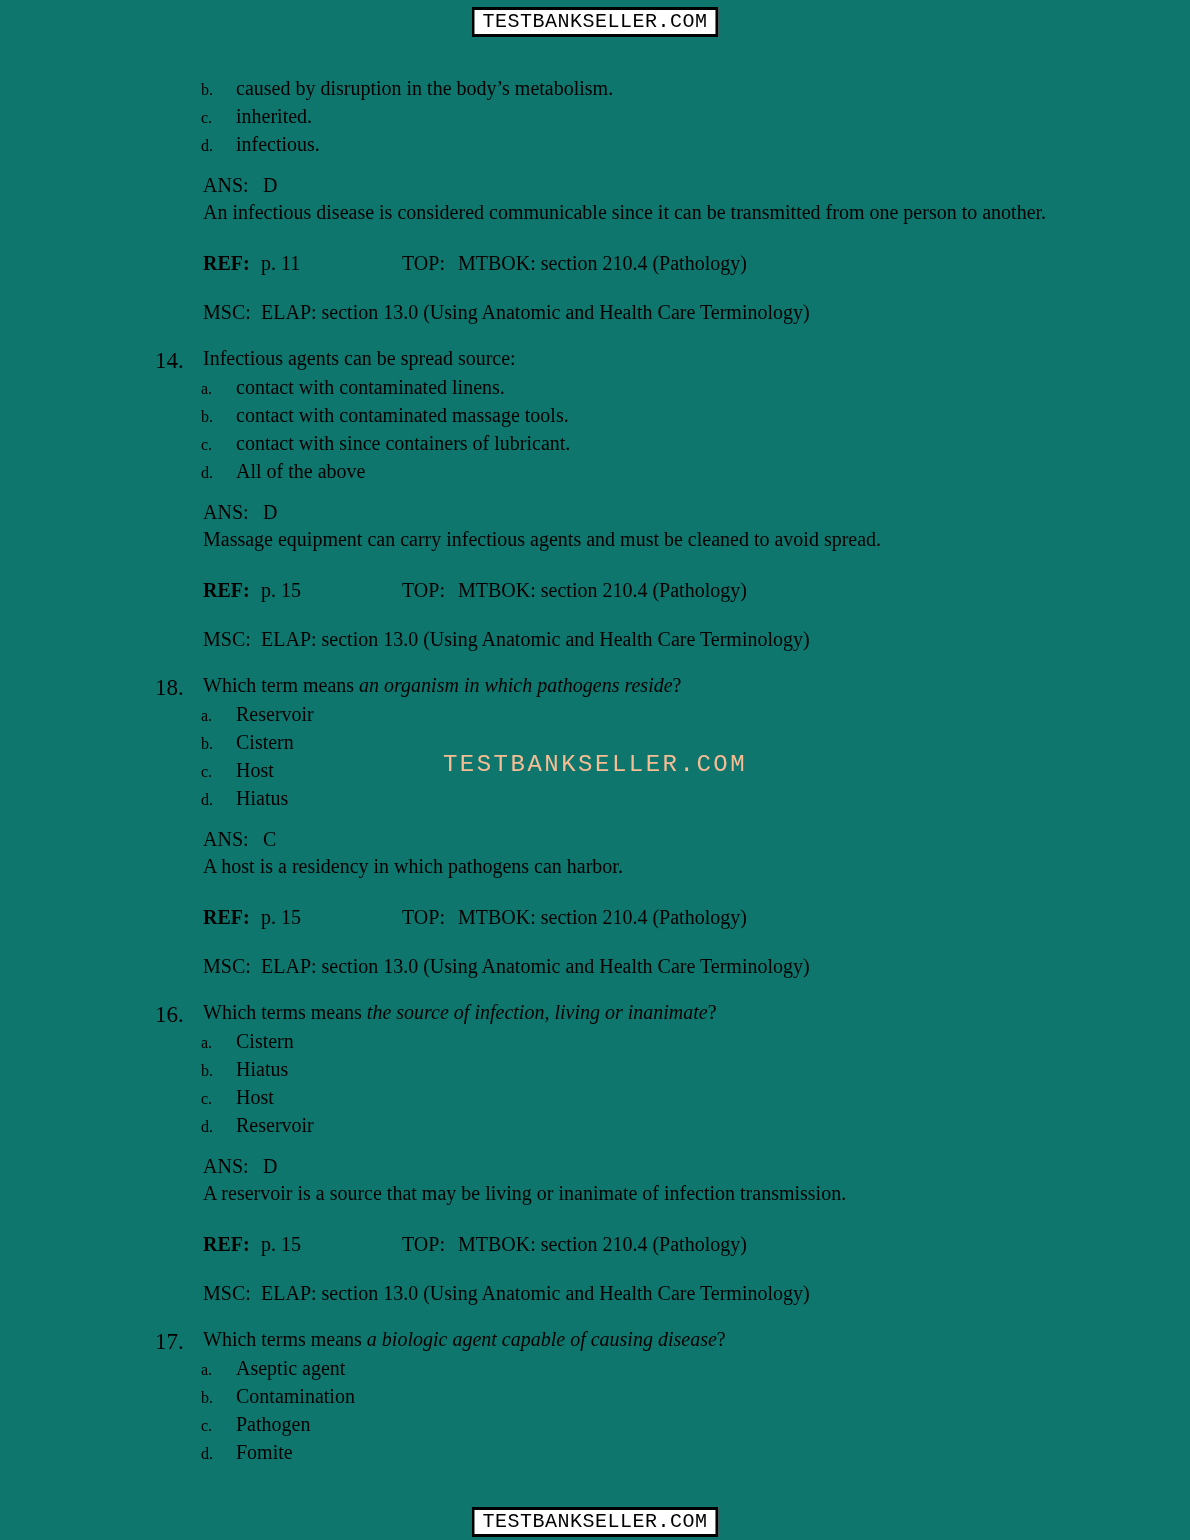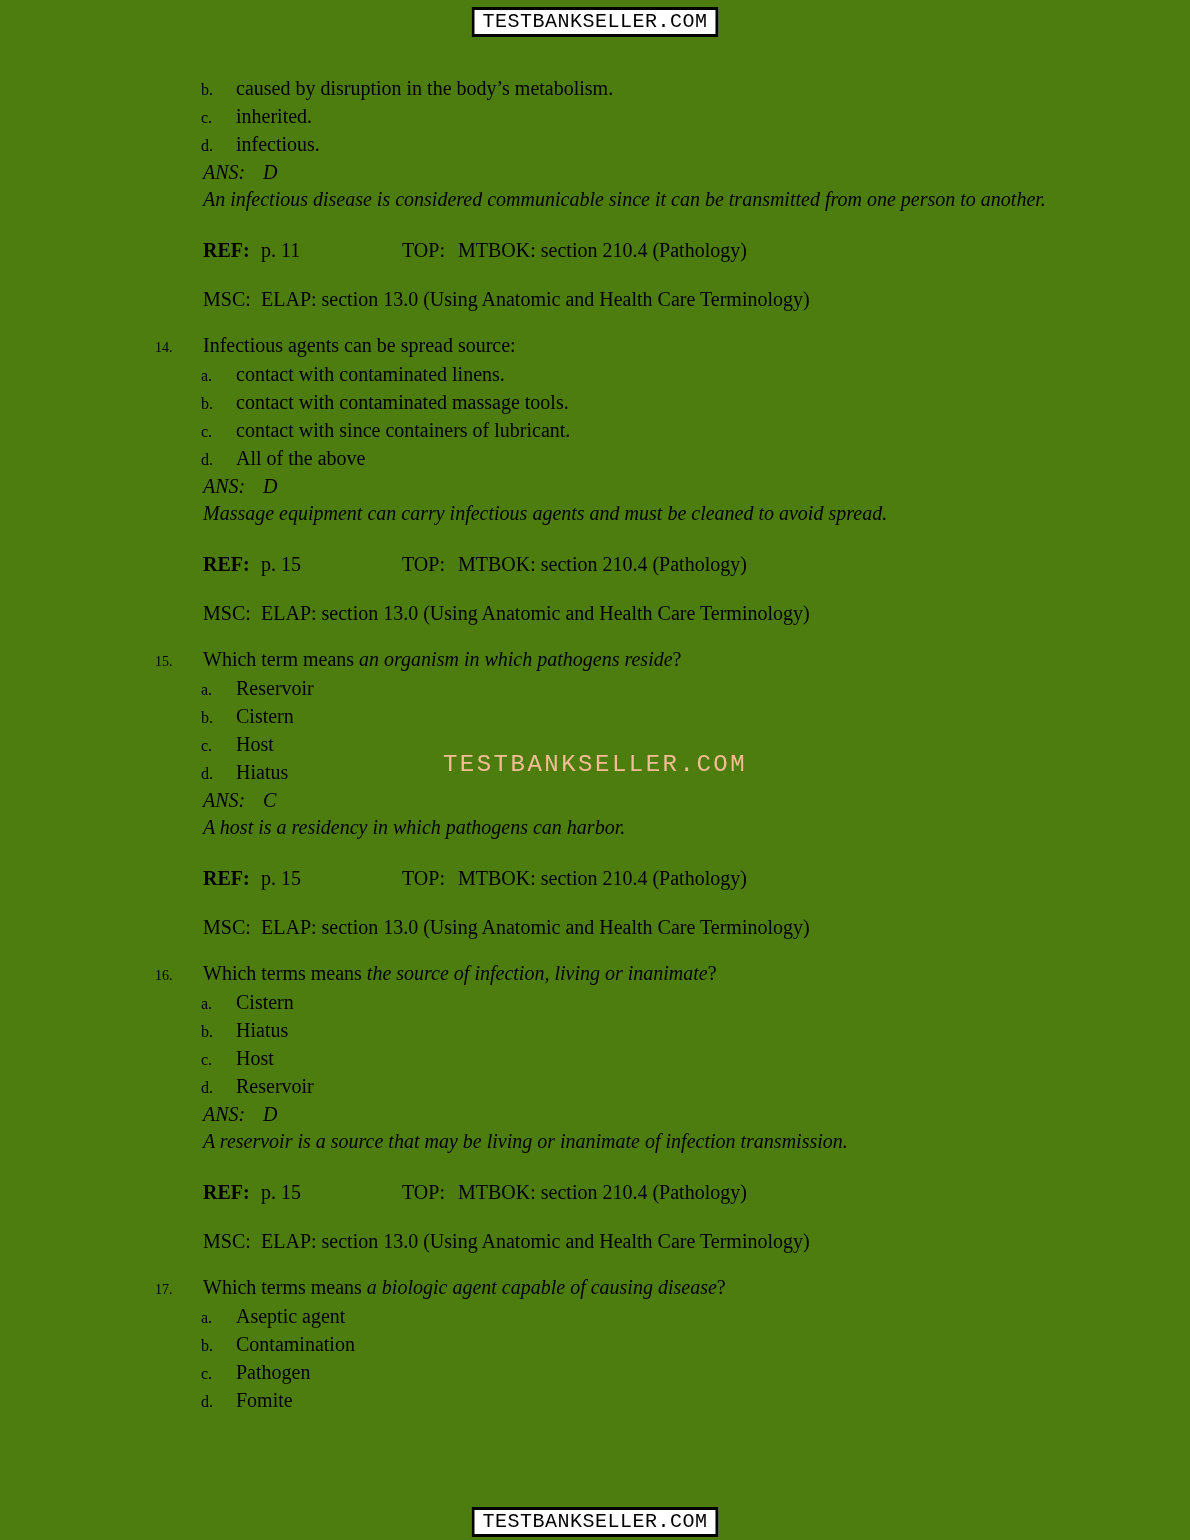--- a/index.html
+++ b/index.html
@@ -1,21 +1,21 @@
 <!DOCTYPE html>
 <html><head>
 <meta charset="utf-8">
 <style>
   * { margin: 0; padding: 0; box-sizing: border-box; }
   html, body { background: #ffffff; }
   .page {
     position: relative;
     width: 1190px;
     height: 1540px;
-    background: #4d7c0f;
+    background: #0f766e;
     font-family: "Liberation Serif", serif;
     font-size: 20px;
     line-height: 27px;
     color: #000000;
     overflow: hidden;
   }
   .boxed-mark {
     position: absolute;
     left: 50%;
     transform: translateX(-50%);
@@ -46,33 +46,33 @@
   }
   .content {
     position: absolute;
     top: 75px;
     left: 155px;
     width: 930px;
   }
   .q-line { display: flex; }
   .q-num {
     flex: 0 0 48px;
-    font-size: 14px;
+    font-size: 23px;
     padding-top: 2px;
   }
   .q-text { width: 880px; }
   .q-italic { font-style: italic; }
   .option { display: flex; padding-left: 46px; }
   .opt-letter {
     flex: 0 0 35px;
     font-size: 16px;
     padding-top: 1px;
   }
   .opt-text { width: 845px; }
-  .answer-block { padding-left: 48px; font-style: italic; }
+  .answer-block { margin-top: 13px; padding-left: 48px; }
   .ans-line {}
   .ans-label { display: inline-block; width: 60px; }
   .feedback { width: 880px; }
   .ref-block { margin-top: 24px; padding-left: 48px; }
   .ref-label { display: inline-block; width: 58px; font-weight: bold; }
   .ref-page { display: inline-block; width: 141px; }
   .top-label { display: inline-block; width: 56px; }
   .msc-label { display: inline-block; width: 58px; margin-top: 22px; }
   .question { margin-top: 19px; }
 </style>
@@ -150,21 +150,21 @@
           <span class="ref-label">REF:</span><span class="ref-page">p. 15</span><span class="top-label">TOP:</span><span>MTBOK: section 210.4 (Pathology)</span>
         </div>
         <div>
           <span class="msc-label">MSC:</span><span>ELAP: section 13.0 (Using Anatomic and Health Care Terminology)</span>
         </div>
       </div>
     </div>
 
     <div class="question">
       <div class="q-line">
-        <span class="q-num">15.</span>
+        <span class="q-num">18.</span>
         <span class="q-text"><span>Which term means </span><span class="q-italic">an organism in which pathogens reside</span><span>?</span></span>
       </div>
       <div class="option">
         <span class="opt-letter">a.</span>
         <span class="opt-text">Reservoir</span>
       </div>
       <div class="option">
         <span class="opt-letter">b.</span>
         <span class="opt-text">Cistern</span>
       </div>

